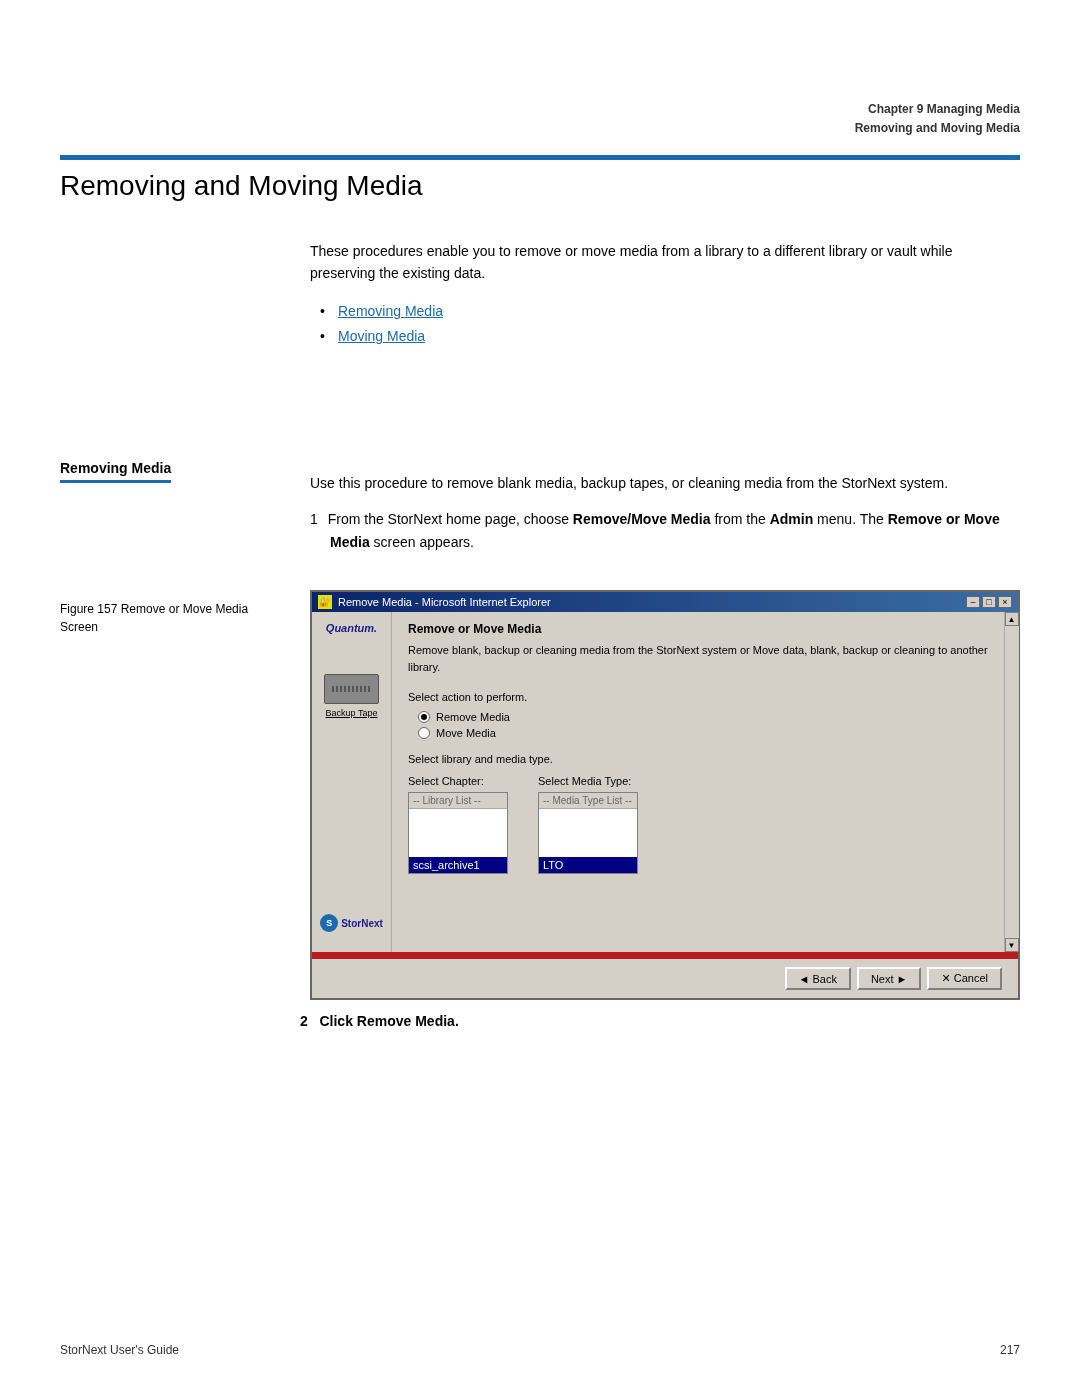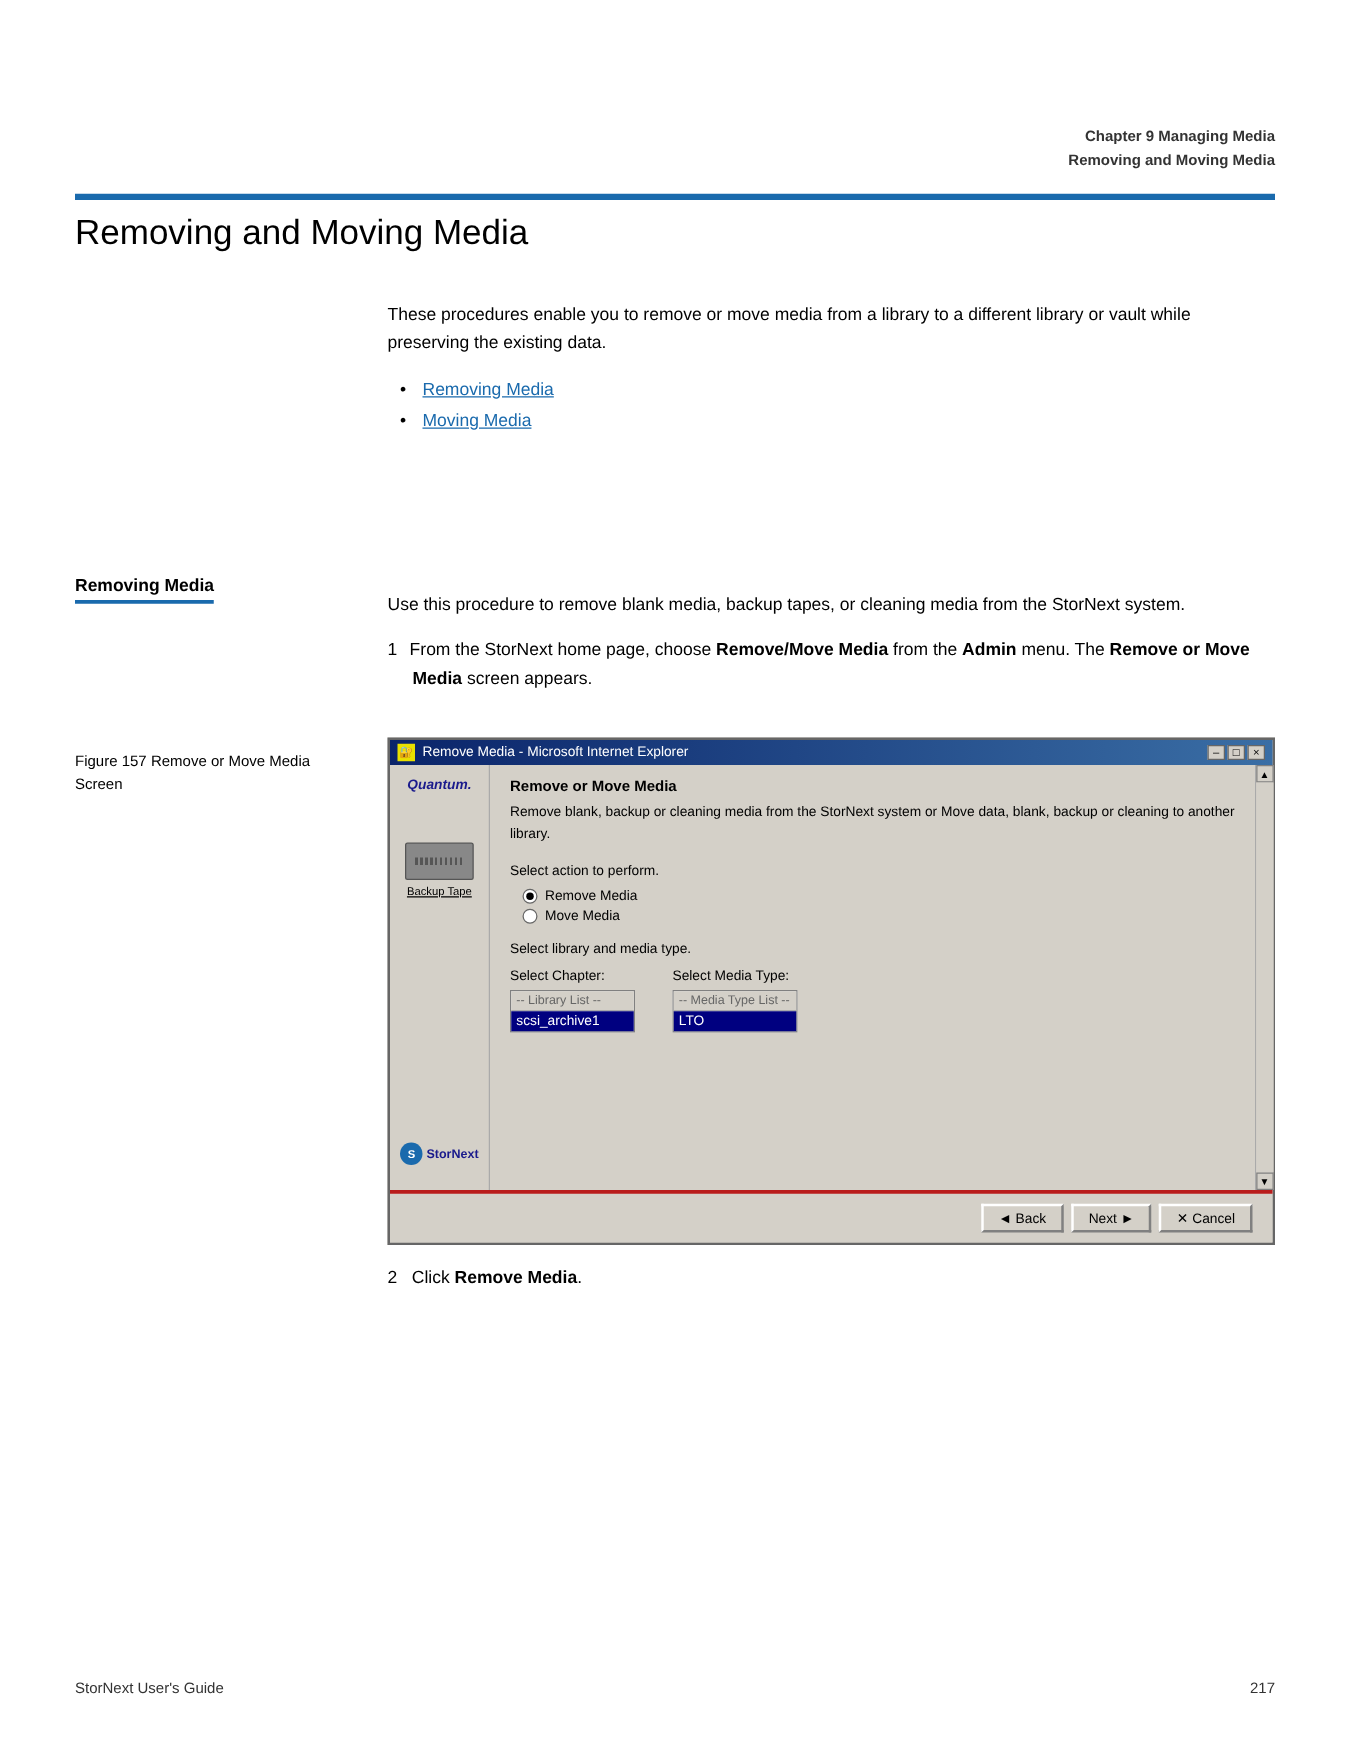--- a/index.html
+++ b/index.html
@@ -374,30 +374,31 @@
       background: #d4d0c8;
       padding: 2px 4px;
       color: #666;
       font-size: 10px;
       border-bottom: 1px solid #aaa;
     }
 
     .select-list .list-item {
       padding: 2px 4px;
       color: #000;
+      margin-top: 48px;
     }
 
     .select-list .list-item.selected {
       background: #000080;
       color: #fff;
     }
 
     
     .ie-footer {
-      border-top: 3px solid #b91c1c;
+      border-top: 7px solid #b91c1c;
       background: #d4d0c8;
       padding: 8px 16px;
       display: flex;
       justify-content: flex-end;
       gap: 6px;
     }
 
     .win-button {
       background: #d4d0c8;
       border: 2px solid;
@@ -434,22 +435,23 @@
     .scroll-track {
       flex: 1;
       width: 14px;
       background: #d4d0c8;
     }
 
     
     .step2-area {
       position: absolute;
       top: 1010px;
-      left: 310px;
+      left: 300px;
       right: 60px;
+      font-weight: bold;
     }
 
     .step2-area p {
       font-size: 14px;
       line-height: 1.6;
     }
 
     
     .page-footer {
       position: absolute;

